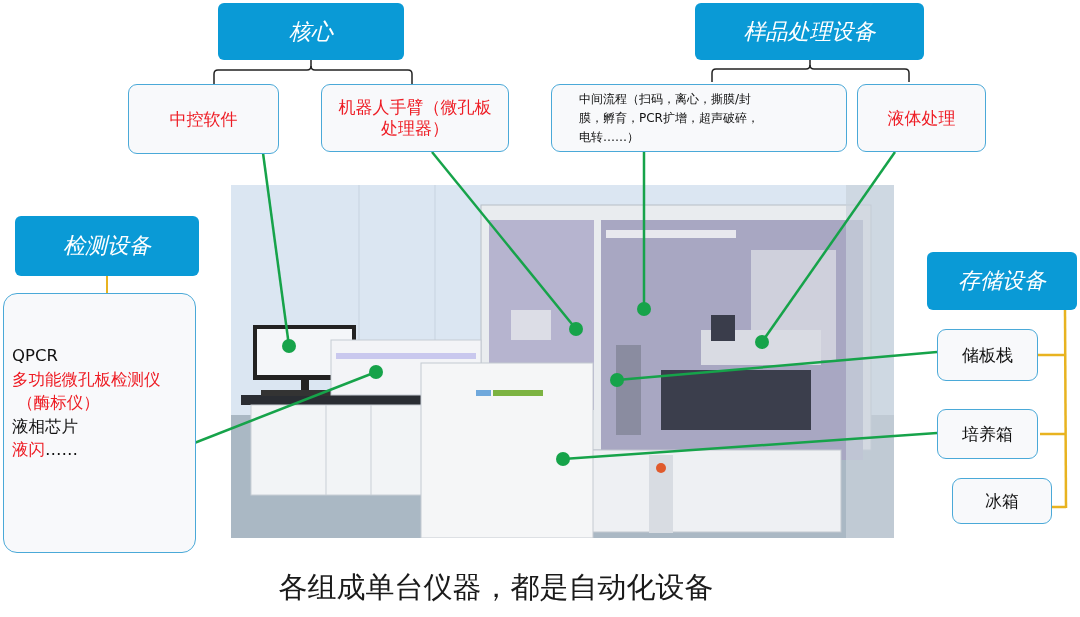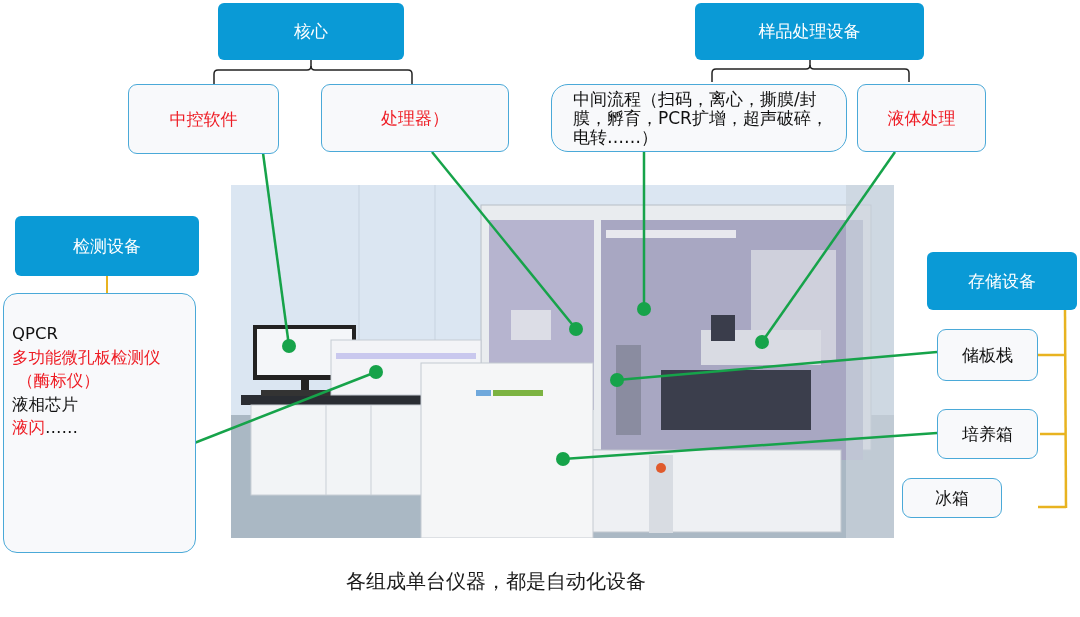--- a/index.html
+++ b/index.html
@@ -1,28 +1,28 @@
 <!DOCTYPE html>
 <html><head>
 <meta charset="utf-8">
 <style>
   html, body { margin:0; padding:0; }
   body { width:1080px; height:617px; background:#ffffff; position:relative; overflow:hidden;
          font-family: "DejaVu Sans", "Liberation Sans", sans-serif; }
   .abs { position:absolute; box-sizing:border-box; }
   .hdr { background:#0a9ad6; color:#ffffff; border-radius:6px; display:flex; align-items:center;
-         justify-content:center; font-size:17px; }
+         justify-content:center; font-size:22px;font-style:italic; }
   .box { background:#f8f9fb; border:1.5px solid #4aa9d8; border-radius:9px; display:flex; align-items:center;
          justify-content:center; text-align:center; font-size:17px; line-height:21px; }
   .red { color:#ee1c24; }
   .blk { color:#111111; }
-  .list-box { padding:28px 0 0 8px; display:block; text-align:left; font-size:16.5px; line-height:23.5px; }
+  .list-box { padding:50px 0 0 8px; display:block; text-align:left; font-size:16.5px; line-height:23.5px; }
   .list-box div { white-space:nowrap; }
   .photo { overflow:hidden; background:linear-gradient(180deg,#d6e3f1 0%,#e1eaf4 45%,#b9c6d2 85%,#8b9aa7 100%); }
-  .caption { font-size:20px; color:#1a1a1a; text-align:center; width:992px; }
+  .caption { font-size:29px; color:#1a1a1a; text-align:center; width:992px; }
   svg.overlay { position:absolute; left:0; top:0; }
 </style>
 </head>
 <body>
 
 <div class="abs photo" style="left:231px;top:185px;width:663px;height:353px;">
   <svg width="663" height="353" viewBox="0 0 663 353">
 
     <rect x="0" y="0" width="663" height="230" fill="#dbe6f2"></rect>
     <rect x="0" y="230" width="663" height="123" fill="#aab8c4"></rect>
@@ -99,27 +99,28 @@
   </g>
 </svg>
 
 <div class="abs hdr" style="left:218px;top:3px;width:186px;height:57px;">
   <span>核心</span>
 </div>
 <div class="abs box red" style="left:128px;top:84px;width:151px;height:70px;">
   <span>中控软件</span>
 </div>
 <div class="abs box red" style="left:321px;top:84px;width:188px;height:68px;flex-direction:column;">
+  <span>机器人手臂（微孔板</span>
   <span>处理器）</span>
 </div>
 
 <div class="abs hdr" style="left:695px;top:3px;width:229px;height:57px;">
   <span>样品处理设备</span>
 </div>
-<div class="abs box blk" style="left:551px;top:84px;width:296px;height:68px;flex-direction:column;align-items:flex-start;padding-left:21px;font-size:17px;line-height:19px;text-align:left;border-radius:17px;">
+<div class="abs box blk" style="left:551px;top:84px;width:296px;height:68px;flex-direction:column;align-items:flex-start;padding-left:27px;font-size:12px;line-height:19px;text-align:left;">
   <span>中间流程（扫码，离心，撕膜/封</span>
   <span>膜，孵育，PCR扩增，超声破碎，</span>
   <span>电转……）</span>
 </div>
 <div class="abs box red" style="left:857px;top:84px;width:129px;height:68px;">
   <span>液体处理</span>
 </div>
 
 <div class="abs hdr" style="left:15px;top:216px;width:184px;height:60px;">
   <span>检测设备</span>
@@ -134,17 +135,17 @@
 
 <div class="abs hdr" style="left:927px;top:252px;width:150px;height:58px;">
   <span>存储设备</span>
 </div>
 <div class="abs box blk" style="left:937px;top:329px;width:101px;height:52px;">
   <span>储板栈</span>
 </div>
 <div class="abs box blk" style="left:937px;top:409px;width:101px;height:50px;">
   <span>培养箱</span>
 </div>
-<div class="abs box blk" style="left:902px;top:478px;width:100px;height:40px;">
+<div class="abs box blk" style="left:952px;top:478px;width:100px;height:46px;">
   <span>冰箱</span>
 </div>
 
 <div class="abs caption" style="left:0;top:568px;">各组成单台仪器，都是自动化设备</div>
 
 </body></html>

